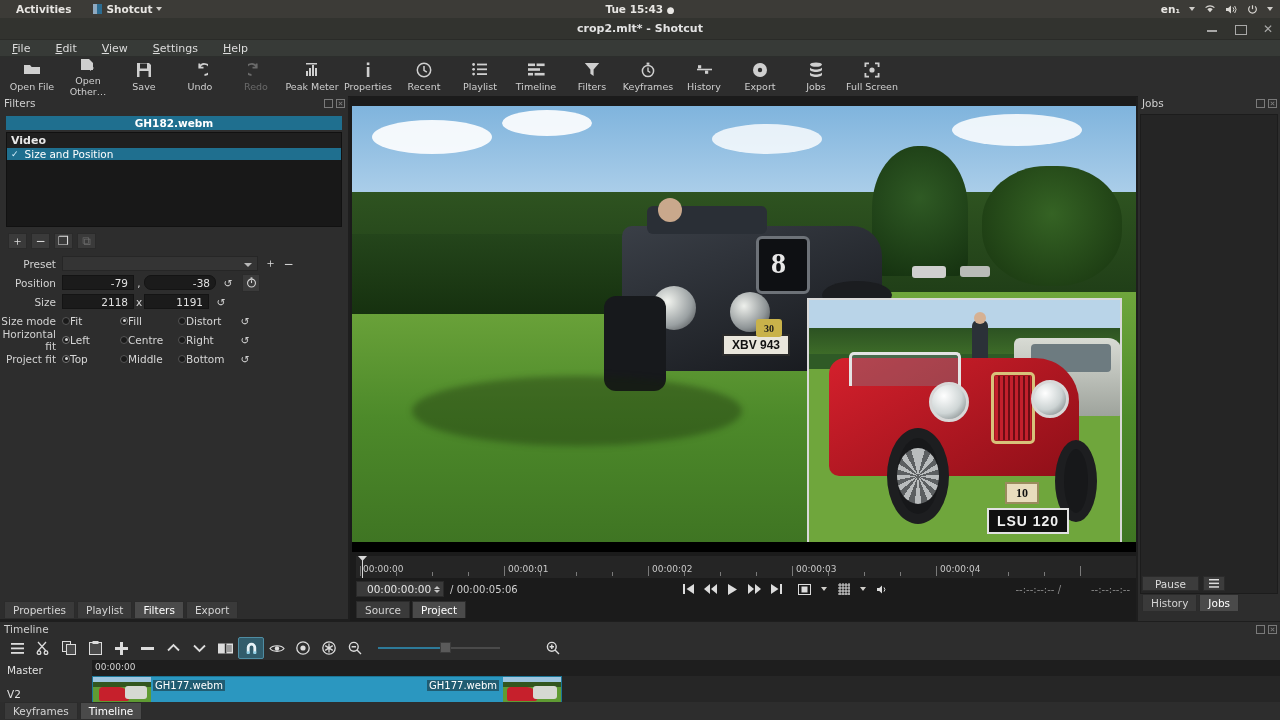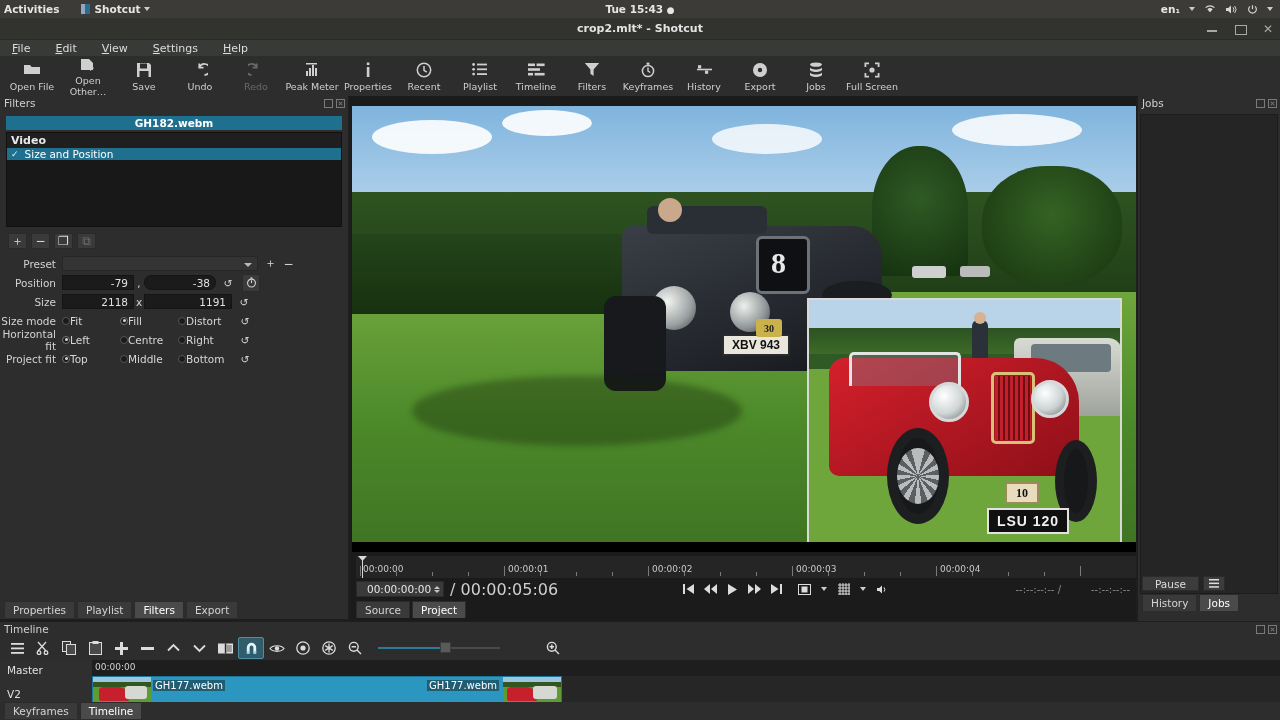--- a/index.html
+++ b/index.html
@@ -12,21 +12,21 @@
     overflow: hidden;
   }
   body { position: relative; }
 
   
   .gnome-bar {
     position: absolute; top: 0; left: 0; width: 1280px; height: 18px;
     background: #3c3b37; display: flex; align-items: center;
     font-size: 10.5px; color: #e8e6e3; font-weight: bold;
   }
-  .gnome-activities { margin-left: 4px; }
+  .gnome-activities { margin-left: 16px; }
   .gnome-app { display: flex; align-items: center; gap: 4px; margin-left: 22px; }
   .gnome-appicon { width: 9px; height: 10px; background: linear-gradient(90deg,#8fa9c0 0 45%, #2b6c92 45% 100%); display:inline-block; }
   .gnome-clock { position: absolute; left: 0; width: 1280px; text-align: center; pointer-events: none; }
   .gnome-clock span { font-weight: bold; }
   .gnome-right { position: absolute; right: 7px; display: flex; align-items: center; gap: 9px; }
   .caret { width:0;height:0;border-left:3.5px solid transparent;border-right:3.5px solid transparent;border-top:4px solid #cfcdc9; display:inline-block; }
 
   
   .titlebar {
     position: absolute; top: 18px; left: 0; width: 1280px; height: 22px;
@@ -125,21 +125,21 @@
   .rlabel { position:absolute; bottom:4px; font-size:9px; color:#c9c9c9; padding-left:2px; }
   .playhead { position:absolute; top:0; width:9px; height:10px; }
 
   .transport { position:absolute; top:578px; left:356px; width:780px; height:22px; display:flex; align-items:center; }
   .tc-box { height:16px; background:#3a3a3a; border:1px solid #2a2a2a; display:flex; align-items:center;
             padding:0 3px 0 10px; font-size:10.5px; color:#e6e6e6; }
   .spin { display:flex; flex-direction:column; margin-left:3px; gap:1px; }
   .spin i { width:0;height:0;border-left:3px solid transparent;border-right:3px solid transparent; }
   .spin .up { border-bottom:3px solid #c4c4c4; }
   .spin .dn { border-top:3px solid #c4c4c4; }
-  .tc-total { font-size:16px; color:#cfcfcf; margin-left:6px; }
+  .tc-total { font-size:10px; color:#cfcfcf; margin-left:6px; }
   .pbtns { position:absolute; left:326px; display:flex; align-items:center; gap:9px; }
   .pbtn { width:13px; height:13px; display:flex; align-items:center; justify-content:center; }
   .inout { position:absolute; right:6px; display:flex; gap:30px; font-size:10px; color:#8d8d8d; }
   .srcproj { position:absolute; top:601px; left:356px; display:flex; gap:2px; }
 
   
   #jobs-panel { position:absolute; top:96px; left:1138px; width:142px; height:525px; background:#2d2d2d; }
   .jobs-list { margin:4px 2px 0 2px; height:480px; background:#252525; border:1px solid #1c1c1c; }
   .jobs-btnrow { position:absolute; bottom:30px; left:4px; display:flex; align-items:center; gap:4px; }
   .jbtn { height:15px; padding:0 12px; background:#3c3c3c; border:1px solid #2b2b2b; font-size:10.5px; color:#dedede;
@@ -443,21 +443,21 @@
             <path d="M6 3.6v3" stroke="#d4d4d4" stroke-width="1.2"></path>
             <rect x="5" y="0.4" width="2" height="1.6" fill="#d4d4d4"></rect>
           </svg>
       </span>
     </div>
 
     <div class="prow">
       <span class="plabel">Size</span>
       <div class="pfield" style="width:72px;">2118</div>
       <span style="width:10px;text-align:center;">x</span>
-      <div class="pfield" style="width:88px;">1191</div>
+      <div class="pfield" style="width:65px;">1191</div>
       <span class="reset" style="margin-left:5px;">↺</span>
     </div>
 
     <div class="prow">
       <span class="plabel">Size mode</span>
       <span class="radio" style="width:58px;">
           <i class="rdot"></i>
           <span>Fit</span>
         </span>
       <span class="radio" style="width:58px;">

